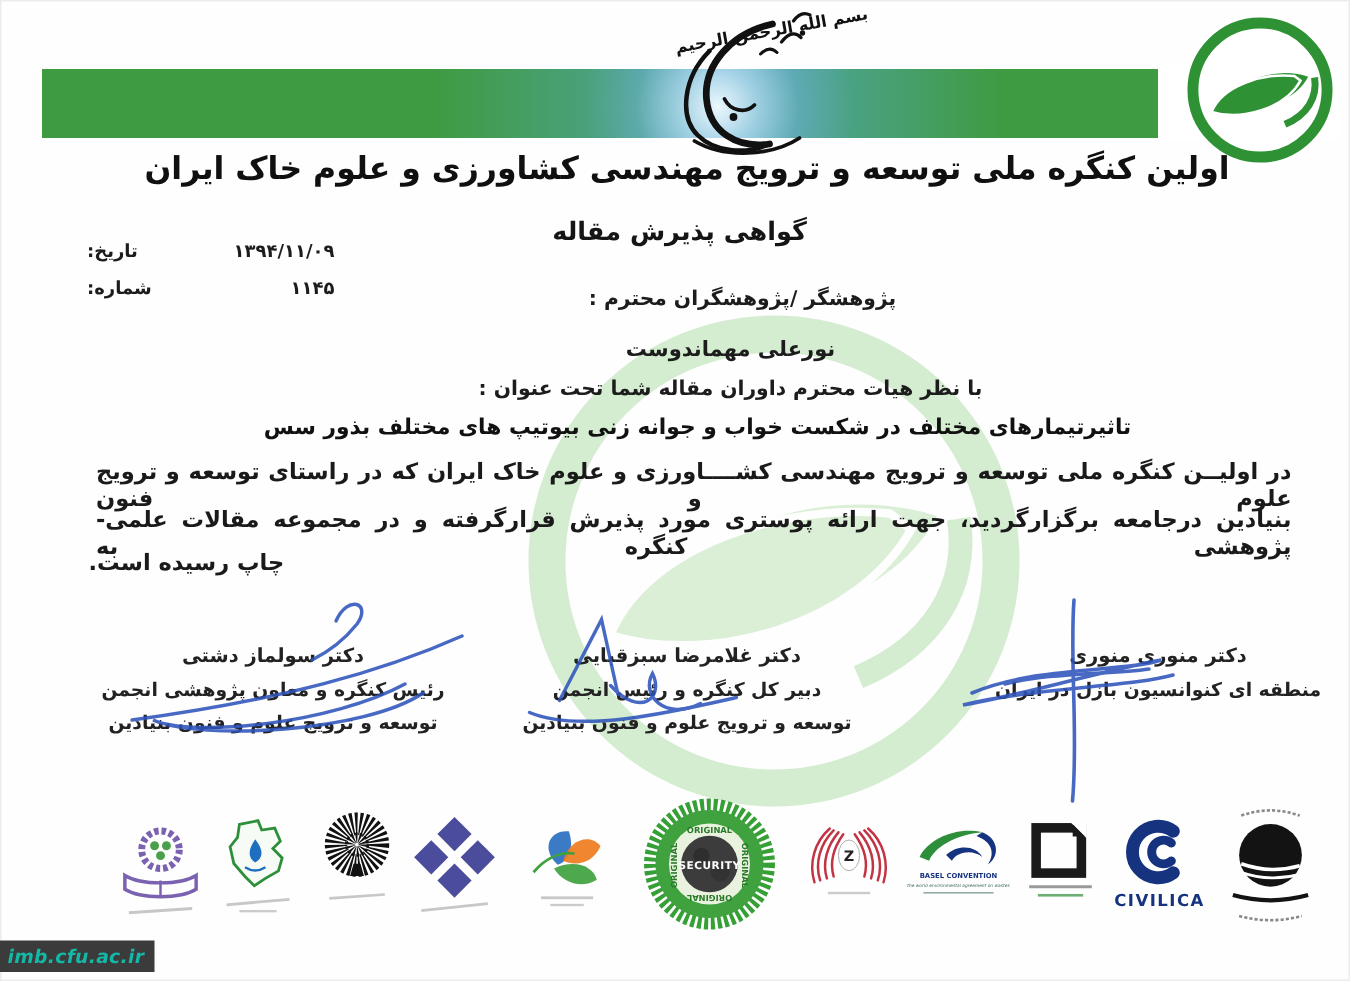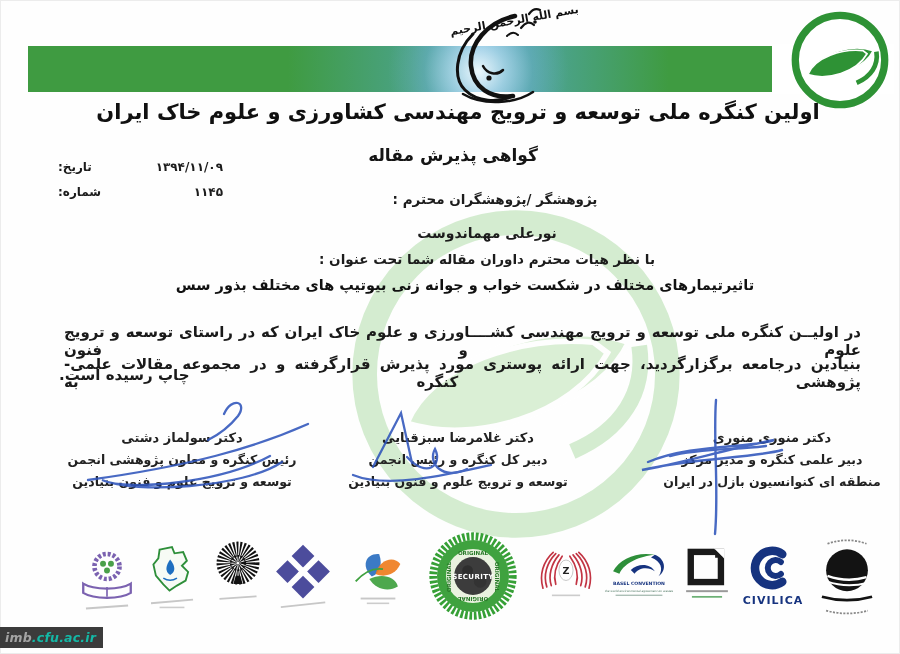--- a/index.html
+++ b/index.html
@@ -19,34 +19,34 @@
   
   #congress-title{left:0;top:100px;width:916px;font-size:21px;font-weight:700;color:#101010;letter-spacing:-.2px;}
   #cert-title{left:0;top:145px;width:906px;font-size:17px;font-weight:700;color:#151515;}
   #meta{left:58px;top:160px;width:165px;font-size:12px;font-weight:700;}
   .meta-row{display:flex;flex-direction:row-reverse;justify-content:space-between;height:25px;direction:rtl;}
   #salutation{left:45px;top:191px;width:900px;font-size:13.5px;font-weight:700;}
   #res-name{left:37px;top:225px;width:900px;font-size:14px;font-weight:700;}
   #review-line{left:37px;top:251px;width:900px;font-size:13.5px;font-weight:700;}
   #paper-title{left:15px;top:277px;width:900px;font-size:14.5px;font-weight:700;color:#111;}
   .pline{left:64px;width:797px;font-size:15px;font-weight:700;color:#1a1a1a;direction:rtl;
-         text-align:justify;text-align-last:justify;margin-top:18px;}
+         text-align:justify;text-align-last:justify;}
   #pl1{top:305px;} #pl2{top:337px;}
   #pl3{left:30px;top:366px;font-size:15px;font-weight:700;color:#1a1a1a;direction:rtl;margin-left:29px;}
   
   .sigcol{top:427px;width:230px;text-align:center;font-size:12.5px;font-weight:700;line-height:22px;color:#222;}
   #sig-right{left:657px;} #sig-mid{left:343px;} #sig-left{left:67px;}
   .signame{font-size:13px;}
   .sigsvg{pointer-events:none;}
   
   .lg{top:543px;}
   .logotxt{text-align:center;color:#16337f;font-weight:700;}
   #stamp{left:0;top:627px;height:21px;background:#3b3b3b;display:flex;align-items:center;
          padding:0 7px 0 5px;font-style:italic;font-weight:800;font-size:12.5px;letter-spacing:.2px;}
-  #stamp .p1{color:#a3a3a3;} #stamp .p2{color:#14b8a6;}
+  #stamp .p1{color:#14b8a6;} #stamp .p2{color:#14b8a6;}
   svg text{font-family:"DejaVu Sans",sans-serif;}
 </style>
 </head>
 <body>
 
 <div id="page">
 
   <div id="band" class="abs"></div>
   <div id="logo-whitebox" class="abs"></div>
 
@@ -99,21 +99,20 @@
   <div id="salutation" class="abs fa ctr">پژوهشگر /پژوهشگران محترم :</div>
   <div id="res-name" class="abs fa ctr">نورعلی مهماندوست</div>
   <div id="review-line" class="abs fa ctr">با نظر هیات محترم داوران مقاله شما تحت عنوان :</div>
   <div id="paper-title" class="abs fa ctr">تاثیرتیمارهای مختلف در شکست خواب و جوانه زنی بیوتیپ های مختلف بذور سس</div>
   <div id="pl1" class="abs pline">در اولیــن  کنگره ملی توسعه و ترویج مهندسی کشــــاورزی و علوم خاک ایران که در راستای توسعه و ترویج علوم و فنون</div>
   <div id="pl2" class="abs pline">بنیادین درجامعه برگزارگردید، جهت ارائه   پوستری   مورد پذیرش قرارگرفته و در مجموعه مقالات علمی-پژوهشی کنگره به</div>
   <div id="pl3" class="abs">چاپ رسیده است.</div>
 
   <div id="sig-right" class="abs sigcol fa">
     <div class="signame">دکتر منوری منوری</div>
-    <div>دبیر علمی کنگره و مدیر مرکز</div>
     <div>منطقه ای کنوانسیون بازل در ایران</div>
   </div>
   <div id="sig-mid" class="abs sigcol fa">
     <div class="signame">دکتر غلامرضا سبزقبایی</div>
     <div>دبیر کل کنگره و رئیس انجمن</div>
     <div>توسعه و ترویج علوم و فنون بنیادین</div>
   </div>
   <div id="sig-left" class="abs sigcol fa">
     <div class="signame">دکتر سولماز دشتی</div>
     <div>رئیس کنگره و معاون پژوهشی انجمن</div>

